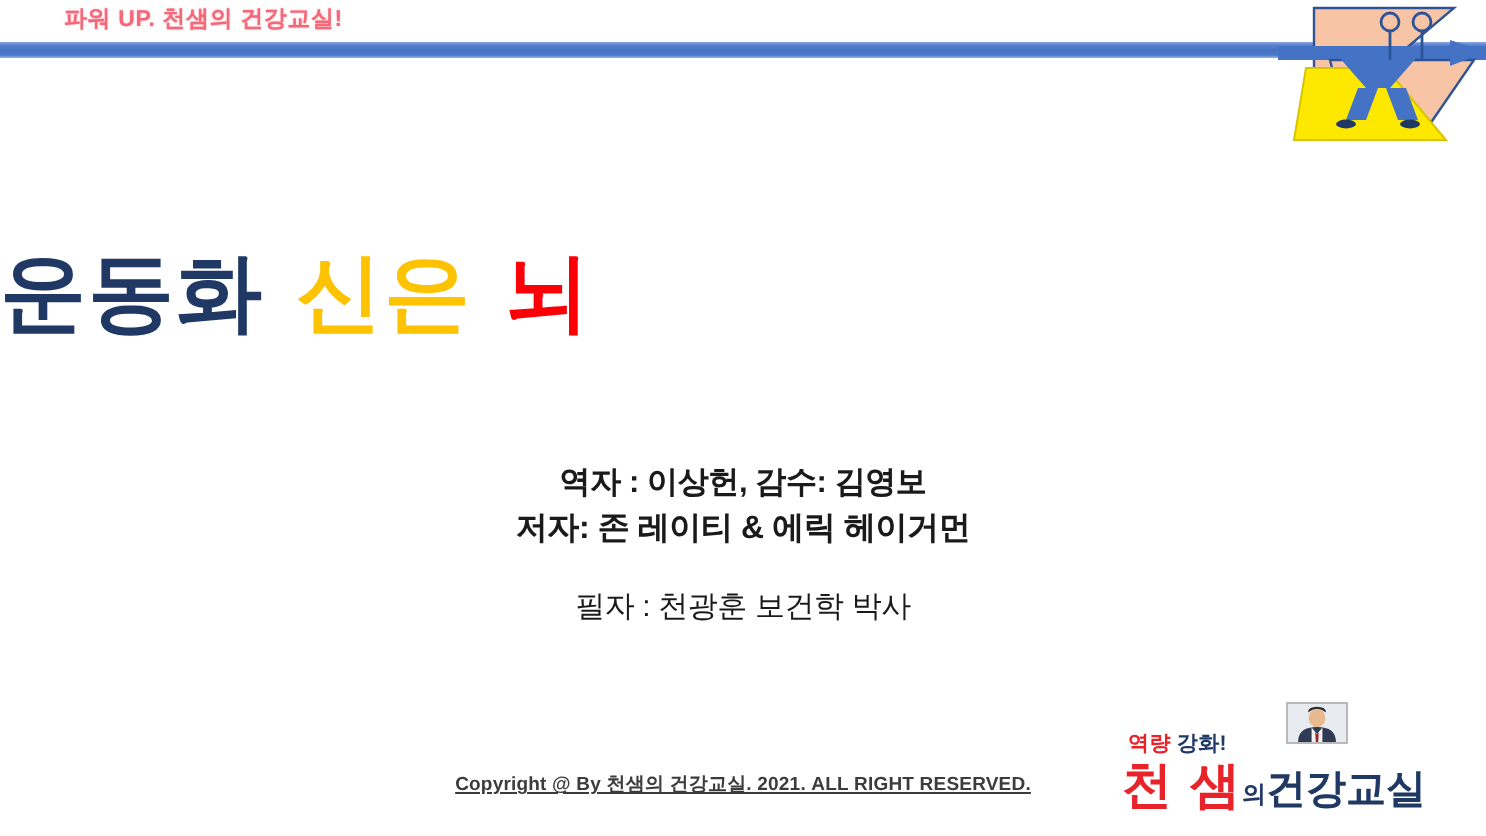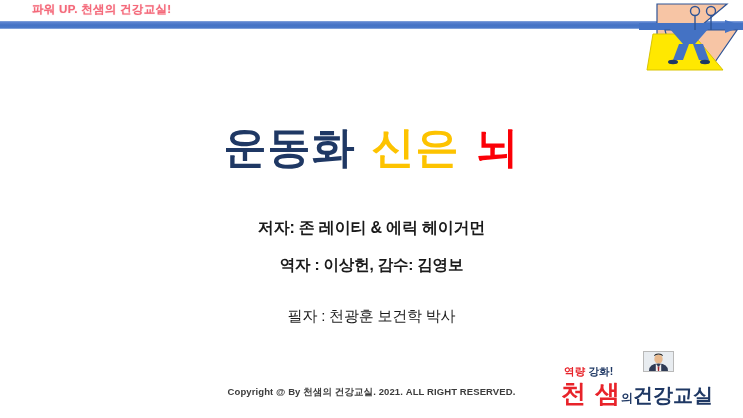--- a/index.html
+++ b/index.html
@@ -49,21 +49,20 @@
     width: 104px;
     height: 78px;
   }
 
   
   .title-wrap {
     position: absolute;
     left: 0;
     top: 126px;
     width: 743px;
-    text-align: center;
     white-space: nowrap;
   }
   .title-part {
     font-size: 43px;
     font-weight: bold;
     letter-spacing: 1px;
     line-height: 1;
     display: inline-block;
     vertical-align: baseline;
   }
@@ -98,36 +97,37 @@
     font-size: 15.5px;
     font-weight: bold;
     line-height: 1.45;
     margin-top: 15px;
     letter-spacing: -0.2px;
   }
   .c-writer {
     font-size: 15px;
     font-weight: normal;
     line-height: 1.45;
-    margin-top: 28px;
+    margin-top: 16px;
     letter-spacing: -0.2px;
   }
 
   
   .copyright {
     position: absolute;
     left: 0;
     top: 386px;
     width: 743px;
     text-align: center;
     font-size: 9.5px;
     font-weight: bold;
     color: #3c3c3c;
     letter-spacing: 0.1px;
     white-space: nowrap;
+    text-decoration: underline;
   }
 
   
   .brand {
     position: absolute;
     left: 561px;
     top: 353px;
     width: 178px;
     height: 45px;
   }
@@ -211,22 +211,22 @@
 
       <polygon points="86,20 104,26 86,33" fill="#4472c4"></polygon>
     </svg>
   </div>
 
   <div class="title-wrap">
     <span class="title-part t-navy">운동화</span><span class="title-part t-gold">신은</span><span class="title-part t-red">뇌</span>
   </div>
 
   <div class="credits">
+    <div class="credit-line c-translator">역자 : 이상헌, 감수: 김영보</div>
     <div class="credit-line c-author">저자: 존 레이티 &amp; 에릭 헤이거먼</div>
-    <div class="credit-line c-translator">역자 : 이상헌, 감수: 김영보</div>
     <div class="credit-line c-writer">필자 : 천광훈 보건학 박사</div>
   </div>
 
   <div class="copyright">Copyright @ By 천샘의 건강교실. 2021. ALL RIGHT RESERVED.</div>
 
   <div class="brand">
     <div class="brand-top">
       <span class="bt-red">역량</span><span class="bt-navy">강화!</span>
     </div>
     <div class="brand-photo">

